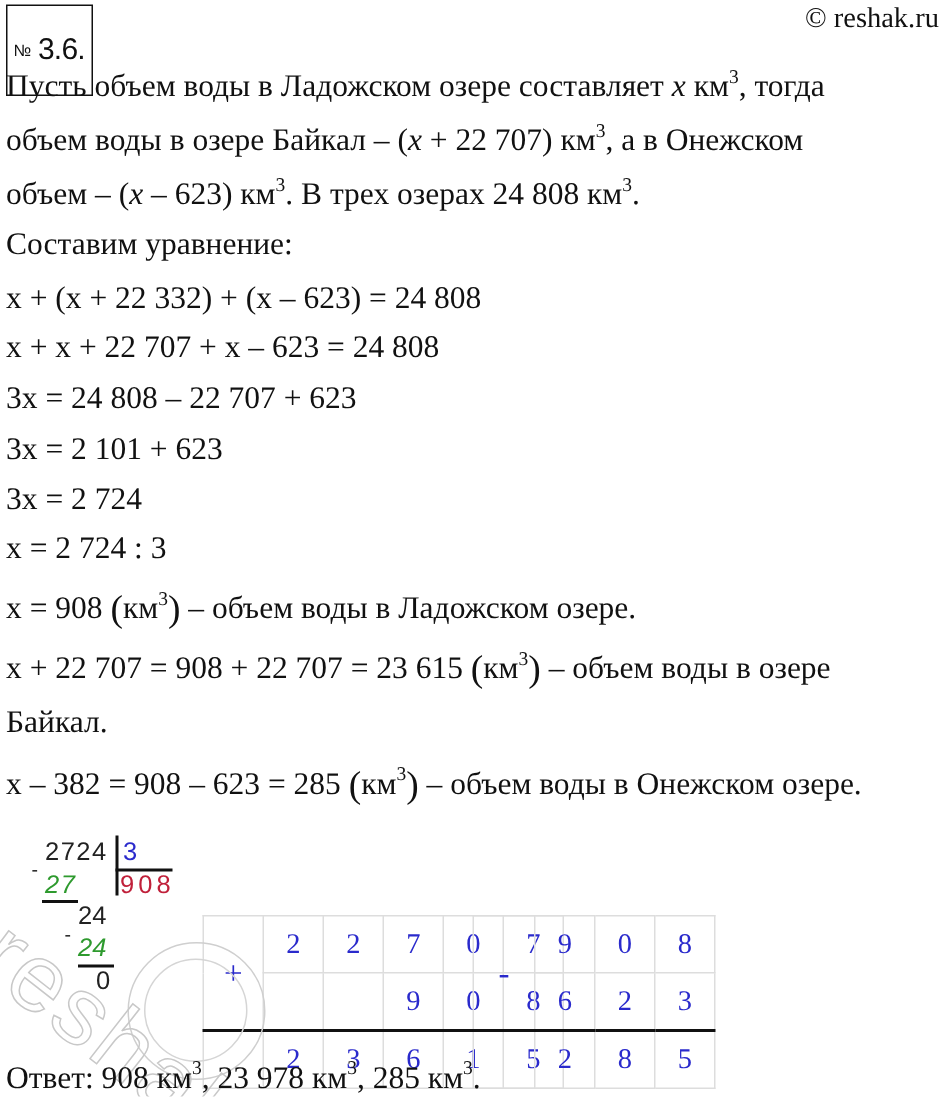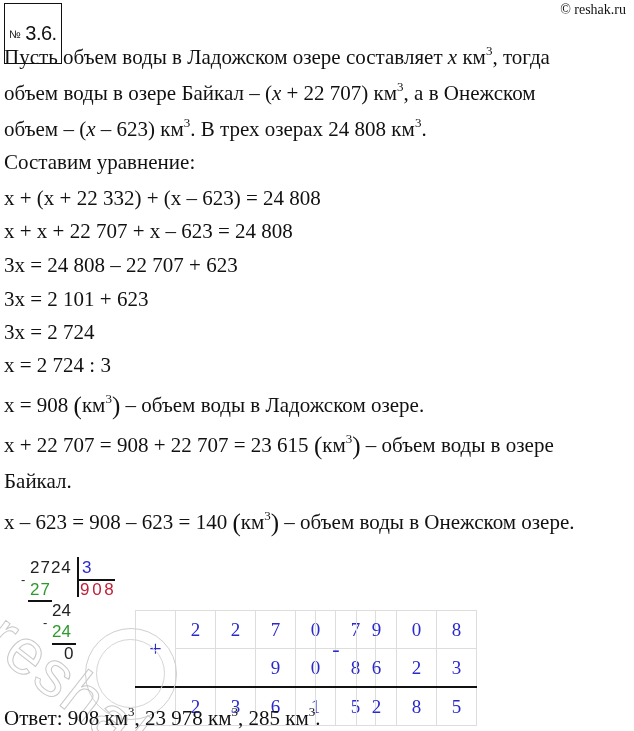--- a/index.html
+++ b/index.html
@@ -1,28 +1,28 @@
 <!DOCTYPE html>
 <html><head>
 <meta charset="utf-8">
 <style>
   html,body{margin:0;padding:0;background:#fff;}
   body{width:634px;height:731px;position:relative;overflow:hidden;font-family:"Liberation Serif",serif;color:#111;}
   .hdr-box{position:absolute;left:4px;top:3px;border:1.5px solid #111;padding:16px 4px;height:27px;line-height:27px;font-family:"Liberation Sans",sans-serif;}
   .hdr-box .no{font-size:11px;vertical-align:2px;}
   .hdr-box .num{font-size:20px;letter-spacing:-0.5px;}
-  .copy{position:absolute;right:8px;top:2px;font-size:14px;}
+  .copy{position:absolute;right:8px;top:2px;font-size:19px;}
   .line{position:absolute;left:4px;font-size:21px;white-space:nowrap;line-height:26px;}
   .line i{font-style:italic;}
   sup{font-size:13px;vertical-align:9px;line-height:0;}
   .paren{font-size:25px;vertical-align:-2px;}
   
   .ld{position:absolute;font-family:"Liberation Sans",sans-serif;font-size:17px;padding-left:42px;}
   .ld span{position:absolute;white-space:nowrap;}
-  .k{color:#222;} .g{color:#2e9a2e;} .b{color:#2a2acc;} .r{color:#c0203a;}
+  .k{color:#222;} .g{color:#2e9a2e;font-style:italic;} .b{color:#2a2acc;} .r{color:#c0203a;}
   .rule{position:absolute;background:#111;}
   
   table.col{position:absolute;border-collapse:collapse;font-family:"Liberation Serif",serif;font-size:19px;color:#2a2acc;}
   table.col td{border:1px solid #ddd;width:39px;height:37px;text-align:center;padding:0;}
   table.col td.op{color:#2a2acc;font-size:22px;}
   table.col tr.last td{border-top:2px solid #111;}
   .wm{position:absolute;left:0;top:590px;font-family:"Liberation Sans",sans-serif;font-size:64px;color:transparent;-webkit-text-stroke:1px #c8c8c8;transform:rotate(38deg);transform-origin:0 0;left:18px;top:598px;letter-spacing:2px;pointer-events:none;}
   .wm-c{position:absolute;left:85px;top:628px;width:90px;height:90px;border:1.5px solid #cfcfcf;border-radius:50%;}
   .wm-c::after{content:"";position:absolute;left:10px;top:10px;width:67px;height:67px;border:1.5px solid #d5d5d5;border-radius:50%;}
 </style>
@@ -53,21 +53,21 @@
 <div class="line" style="top:352px">x = 2 724 : 3</div>
 
 <div class="line" style="top:392px">
   <span>x = 908 </span><span class="paren">(</span><span>км</span><sup>3</sup><span class="paren">)</span><span> – объем воды в Ладожском озере.</span>
 </div>
 <div class="line" style="top:432px">
   <span>x + 22 707 = 908 + 22 707 = 23 615 </span><span class="paren">(</span><span>км</span><sup>3</sup><span class="paren">)</span><span> – объем воды в озере</span>
 </div>
 <div class="line" style="top:468px">Байкал.</div>
 <div class="line" style="top:509px">
-  <span>x – 623 = 908 – 623 = 140 </span><span class="paren">(</span><span>км</span><sup>3</sup><span class="paren">)</span><span> – объем воды в Онежском озере.</span>
+  <span>x – 382 = 908 – 623 = 285 </span><span class="paren">(</span><span>км</span><sup>3</sup><span class="paren">)</span><span> – объем воды в Онежском озере.</span>
 </div>
 
 <div class="ld" style="left:0;top:555px;width:130px;height:130px;">
   <span class="k" style="left:30px;top:3px;letter-spacing:1px;">2724</span>
   <span class="b" style="left:82px;top:3px;">3</span>
   <div class="rule" style="left:77px;top:2px;width:1.5px;height:40px;"></div>
   <div class="rule" style="left:77px;top:24px;width:38px;height:1.5px;"></div>
   <span class="r" style="left:80px;top:25px;letter-spacing:-1px;text-align:right;">9 0 8</span>
   <span class="k" style="left:21px;top:17px;font-size:13px;">-</span>
   <span class="g" style="left:30px;top:25px;letter-spacing:1px;">27</span>

